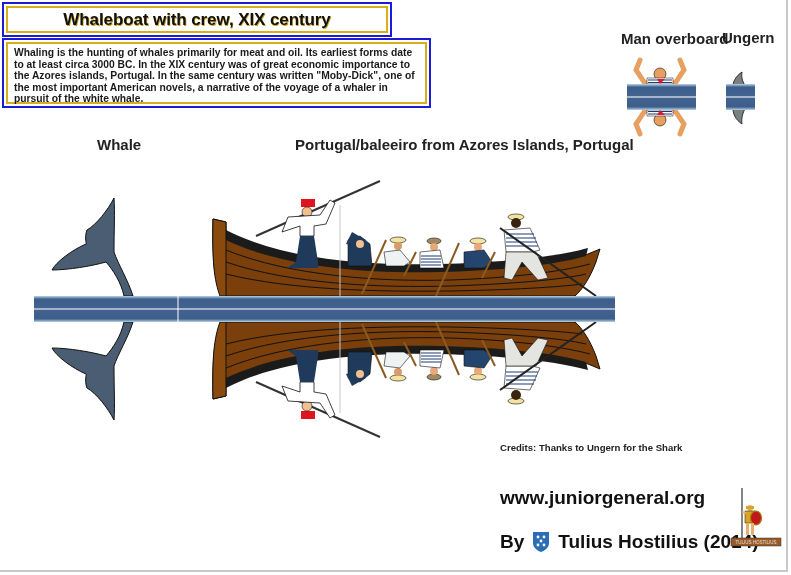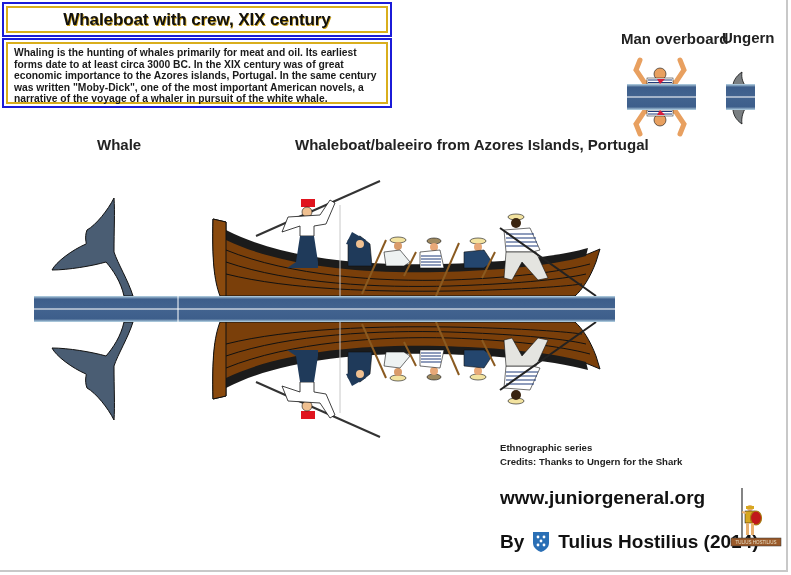--- a/index.html
+++ b/index.html
@@ -3,21 +3,21 @@
 <meta charset="utf-8">
 <style>
   html, body { margin:0; padding:0; background:#ffffff; }
   body { width:791px; height:575px; position:relative; overflow:hidden; font-family:"Liberation Sans", sans-serif; color:#111; }
   .frame { position:absolute; left:0; top:0; width:788px; height:572px; border-right:2px solid #c8c8c8; border-bottom:2px solid #c8c8c8; box-sizing:border-box; }
   .box-outer { position:absolute; border:2px solid #1b1bd8; box-sizing:border-box; background:#fff; }
   .box-inner { position:absolute; left:2px; top:2px; right:2px; bottom:2px; border:2px solid #d9ae1c; box-sizing:border-box; }
   #title-box { left:2px; top:2px; width:390px; height:35px; }
   #title-box .box-inner { display:flex; align-items:center; justify-content:center; }
   .title-text { font-weight:bold; font-size:17px; color:#111; text-shadow:0.6px 0.6px 0 #caa11a; letter-spacing:-0.1px; }
-  #desc-box { left:2px; top:38px; width:390px; height:70px; }
+  #desc-box { left:2px; top:38px; width:429px; height:70px; }
   .desc-text { position:absolute; left:6px; top:3px; right:6px; font-size:10.3px; font-weight:bold; line-height:11.6px; color:#1a1a1a; }
   .label { position:absolute; font-size:15px; font-weight:bold; color:#222; white-space:nowrap; }
   .svgpos { position:absolute; }
   .credits { position:absolute; left:500px; top:441px; font-size:9.6px; font-weight:bold; color:#222; line-height:13.5px; }
   .site { position:absolute; left:500px; top:487px; font-size:19px; font-weight:bold; color:#111; }
   .byline { position:absolute; left:500px; top:531px; font-size:19px; font-weight:bold; color:#111; display:flex; align-items:flex-end; gap:8px; }
 </style>
 </head>
 <body>
 
@@ -29,21 +29,21 @@
   </div>
 </div>
 
 <div id="desc-box" class="box-outer">
   <div class="box-inner">
     <div class="desc-text">Whaling is the hunting of whales primarily for meat and oil. Its earliest forms date to at least circa 3000 BC. In the XIX century was of great economic importance to the Azores islands, Portugal. In the same century was written "Moby-Dick", one of the most important American novels, a narrative of the voyage of a whaler in pursuit of the white whale.</div>
   </div>
 </div>
 
 <div class="label" style="left:97px; top:136px;">Whale</div>
-<div class="label" style="left:295px; top:136px;">Whaleboat/baleeiro from Azores Islands, Portugal</div>
+<div class="label" style="left:295px; top:136px;">Portugal/baleeiro from Azores Islands, Portugal</div>
 <div class="label" style="left:621px; top:30px;">Man overboard</div>
 <div class="label" style="left:722px; top:29px;">Ungern</div>
 
 <svg class="svgpos" style="left:0; top:170px;" width="640" height="280" viewBox="0 170 640 280">
   <defs>
     <linearGradient id="wat" x1="0" y1="0" x2="0" y2="1">
       <stop offset="0" stop-color="#b9d6e6"></stop>
       <stop offset="0.12" stop-color="#3d5e8b"></stop>
       <stop offset="0.46" stop-color="#42638f"></stop>
       <stop offset="0.5" stop-color="#ffffff"></stop>
@@ -145,21 +145,20 @@
   <rect x="627" y="84" width="69" height="26" fill="url(#wat2)"></rect>
 </svg>
 
 <svg class="svgpos" style="left:720px; top:68px;" width="44" height="60" viewBox="720 68 44 60">
   <path d="M742 72 C736 76 732 82 733 89 L748 89 C743 84 741 78 742 72 Z" fill="#7a7f82" stroke="#111" stroke-width="0.8"></path>
   <path d="M742 124 C736 120 732 114 733 105 L748 105 C743 110 741 118 742 124 Z" fill="#7a7f82" stroke="#111" stroke-width="0.8"></path>
   <rect x="726" y="84" width="29" height="26" fill="url(#wat2)"></rect>
 </svg>
 
 <div class="credits">
-  <div>Ethnographic series</div>
   <div>Credits: Thanks to Ungern for the Shark</div>
 </div>
 
 <div class="site">www.juniorgeneral.org</div>
 
 <div class="byline">
   <span>By</span>
   <svg width="18" height="22" viewBox="0 0 18 22">
     <path d="M1 1 H17 V12 C17 17 12 20 9 21 C6 20 1 17 1 12 Z" fill="#2a6fb5"></path>
     <circle cx="6" cy="6" r="1.4" fill="#fff"></circle>

